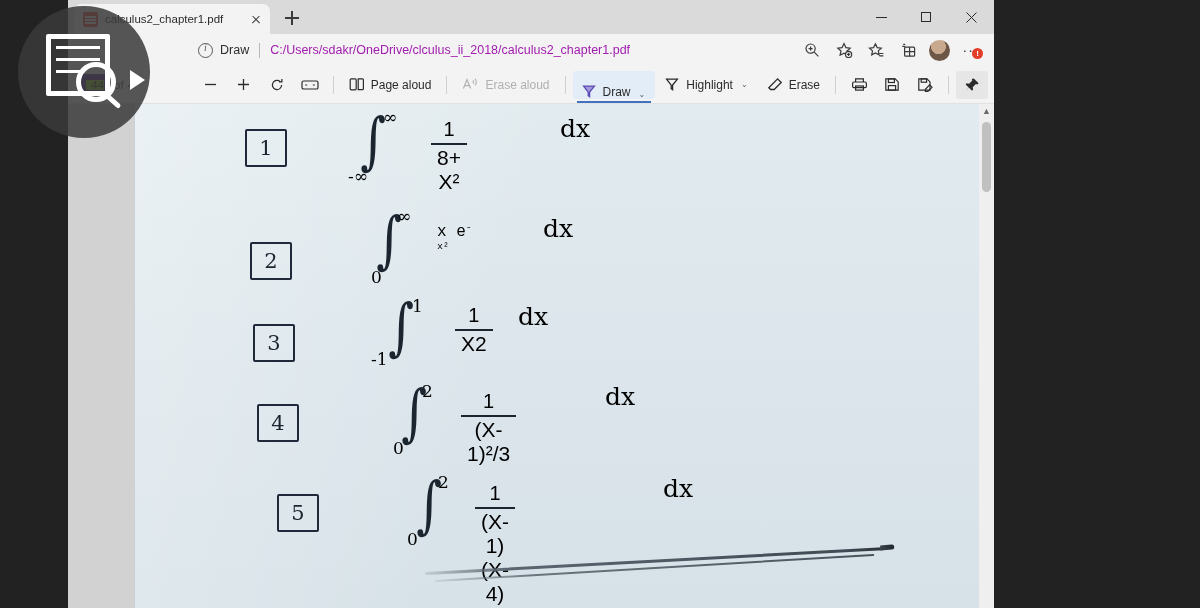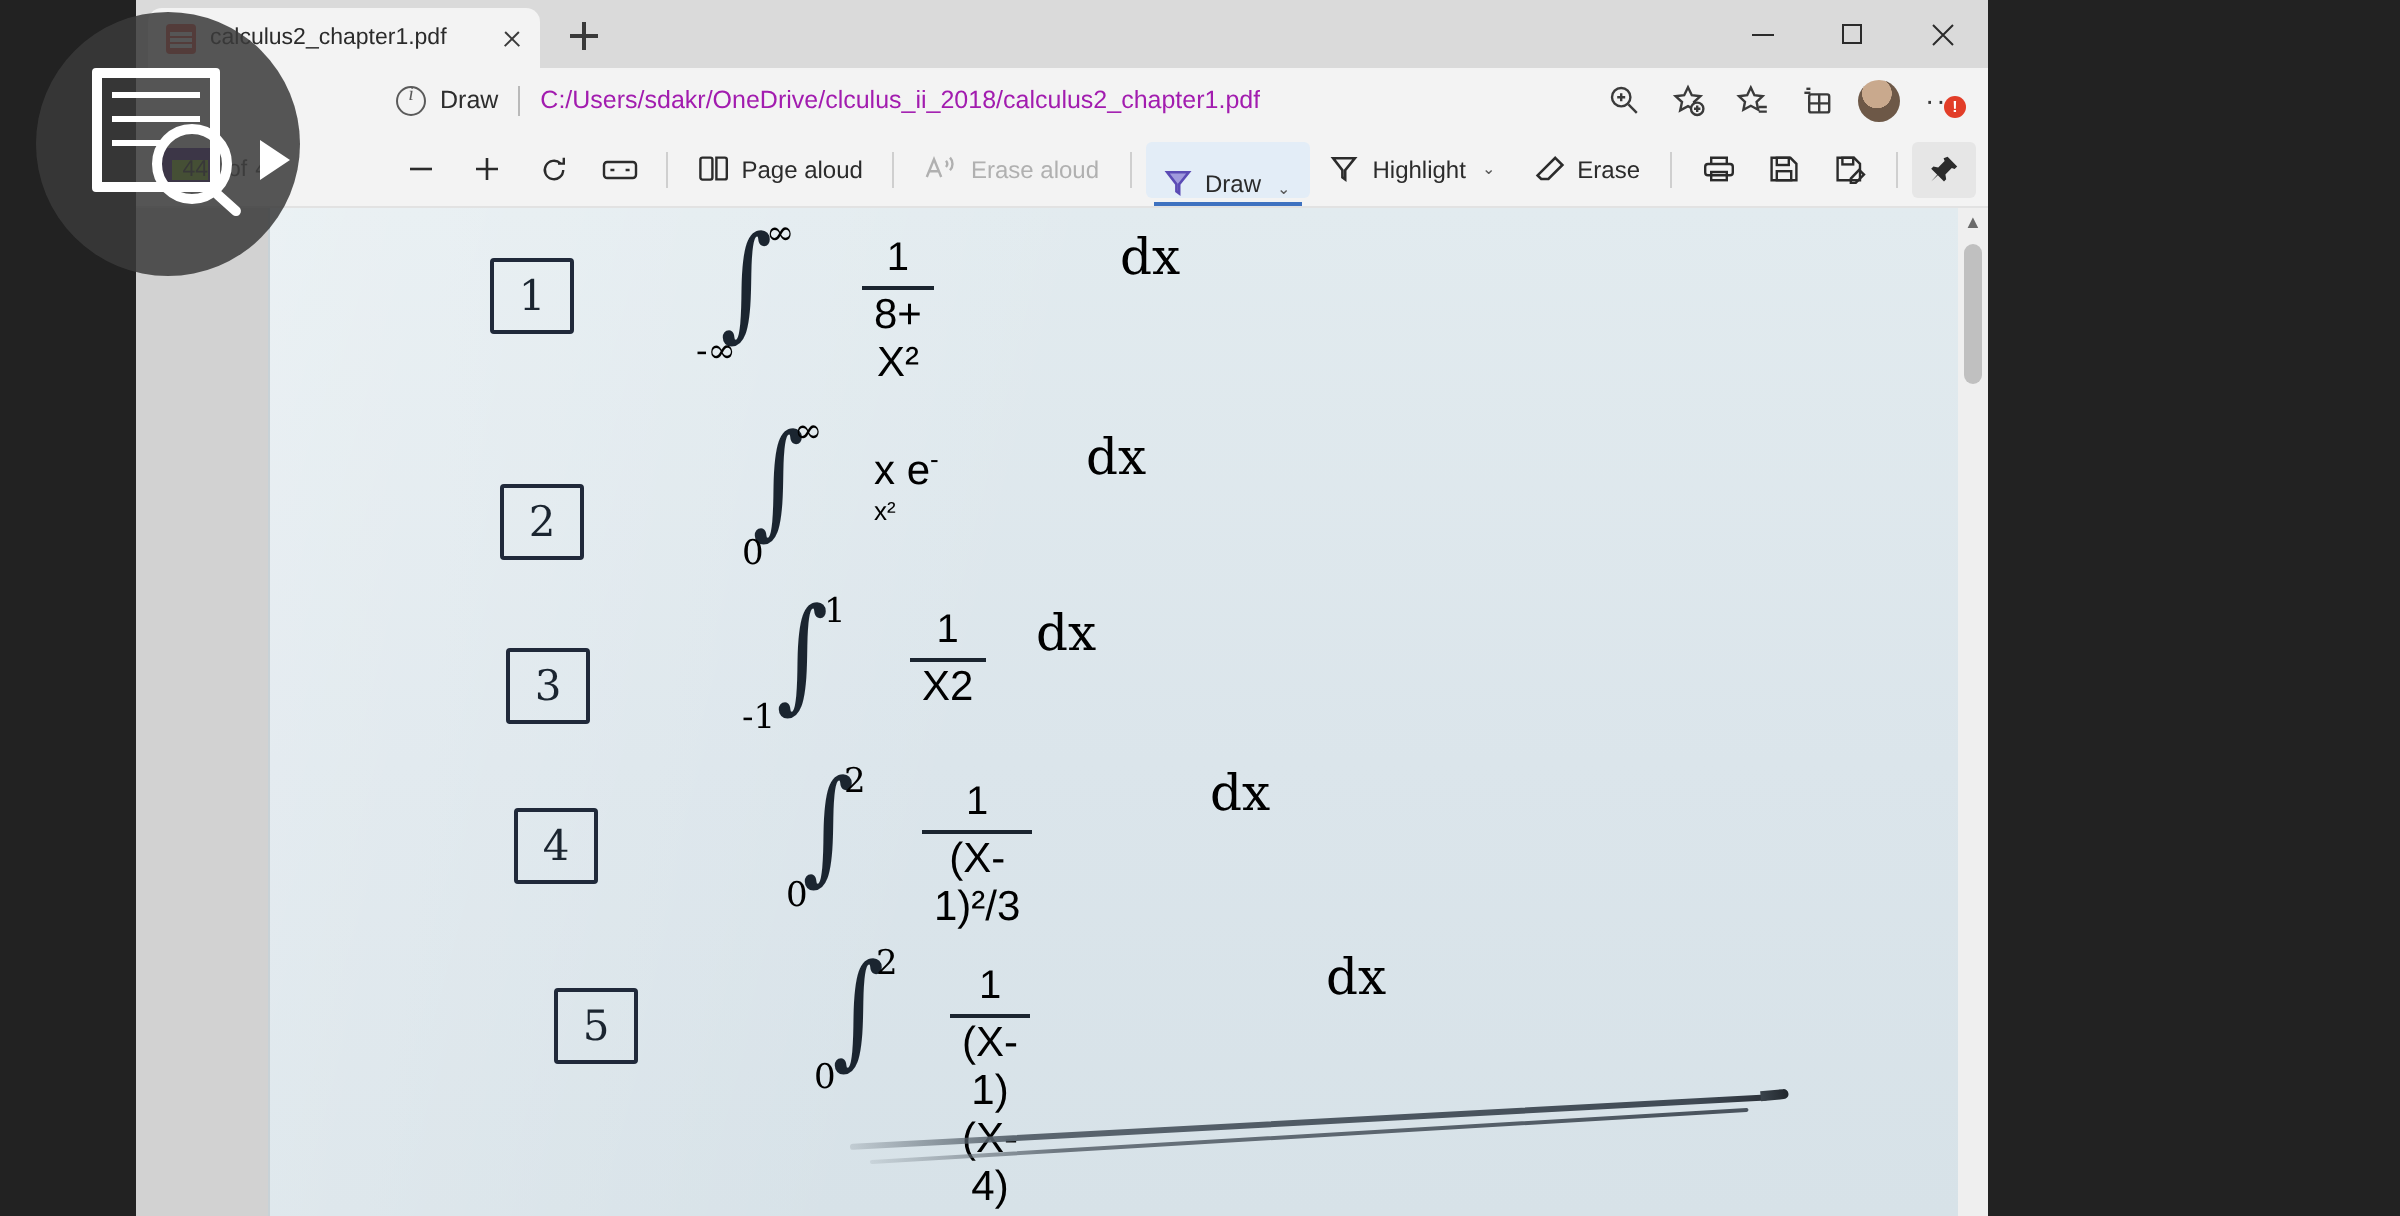--- a/index.html
+++ b/index.html
@@ -323,22 +323,22 @@
     margin: 2px 0 1px;
   }
   .frac .den { padding: 0 6px; font-size: 21px; }
   .dxs {
     position: absolute;
     font-size: 25px;
     font-family: "DejaVu Serif", serif;
   }
   .expr {
     position: absolute;
-    font-size: 21px;
-    font-family: Liberation Sans, sans-serif;
+    font-size: 16px;
+    font-family: Liberation Mono, monospace;
   }
   sup.small { font-size: .62em; vertical-align: super; }
 
   
   .pencil {
     position: absolute;
     left: 290px; top: 468px;
     width: 460px; height: 3px;
     background: linear-gradient(90deg, rgba(70,80,90,.15) 0%, #5b6670 18%, #404a54 92%, #2a3038 100%);
     transform: rotate(-3.1deg);

